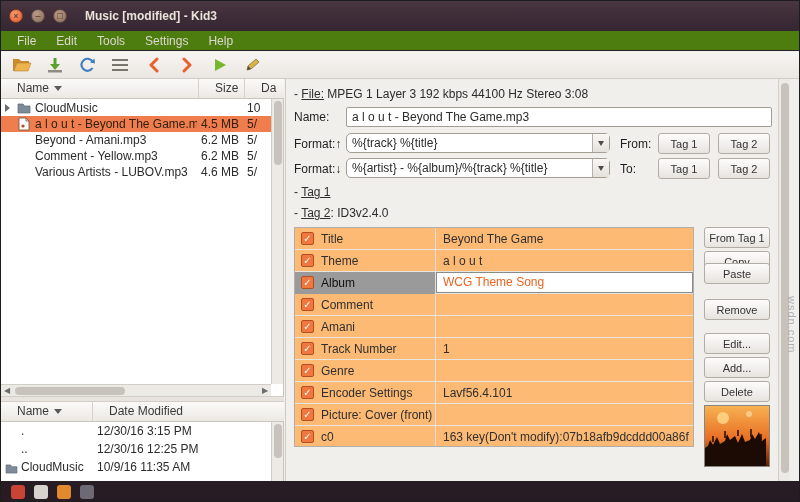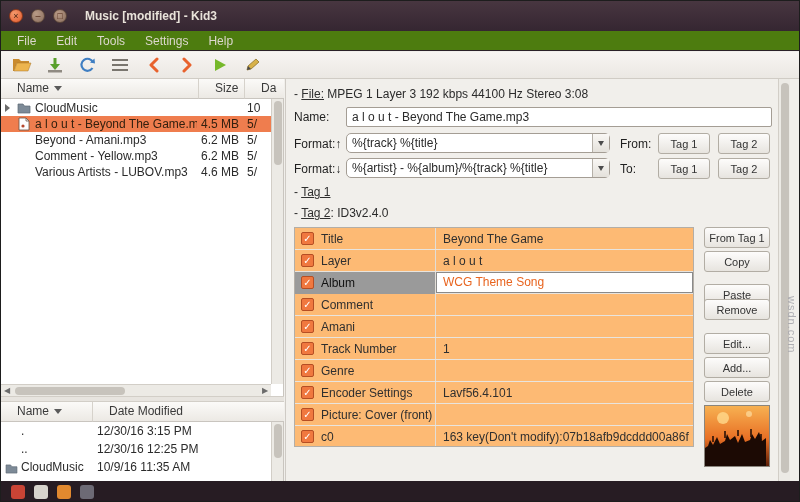--- a/index.html
+++ b/index.html
@@ -288,21 +288,21 @@
     <div class="tagtable">
       <div class="tt-divider"></div>
 
       <div class="trow" style="top:0">
         <span class="cb"></span>
         <span class="tfield">Title</span>
         <span class="tvalue">Beyond The Game</span>
       </div>
       <div class="trow" style="top:22px">
         <span class="cb"></span>
-        <span class="tfield">Layer</span>
+        <span class="tfield">Theme</span>
         <span class="tvalue">a l o u t</span>
       </div>
       <div class="trow" style="top:66px">
         <span class="cb"></span>
         <span class="tfield">Comment</span>
         <span class="tvalue"></span>
       </div>
       <div class="trow sel" style="top:44px">
         <span class="fieldbg"></span>
         <span class="cb"></span>
@@ -336,21 +336,21 @@
       </div>
       <div class="trow" style="top:198px">
         <span class="cb"></span>
         <span class="tfield">c0</span>
         <span class="tvalue">163 key(Don't modify):07b18afb9dcddd00a86fc6...</span>
       </div>
     </div>
 
     <div class="btn actbtn" style="top:148px">From Tag 1</div>
     <div class="btn actbtn" style="top:172px">Copy</div>
-    <div class="btn actbtn" style="top:205px">Paste</div>
+    <div class="btn actbtn" style="top:184px">Paste</div>
     <div class="btn actbtn" style="top:220px">Remove</div>
     <div class="btn actbtn" style="top:254px">Edit...</div>
     <div class="btn actbtn" style="top:278px">Add...</div>
     <div class="btn actbtn" style="top:302px">Delete</div>
 
     <div class="albumart">
       <svg width="64" height="60" viewBox="0 0 64 60">
         <defs>
           <linearGradient id="sky" x1="0" y1="0" x2="0" y2="1">
             <stop offset="0" stop-color="#f7b152"></stop>

